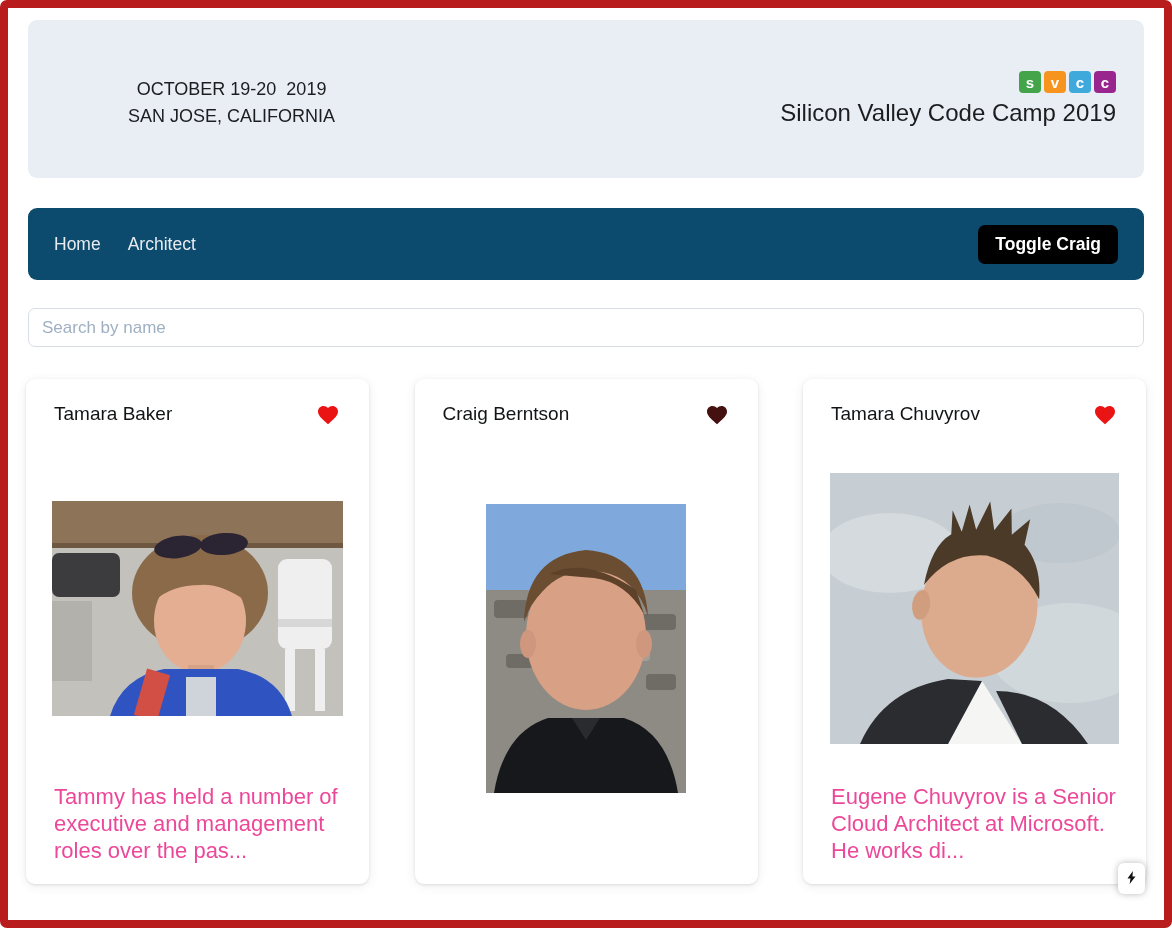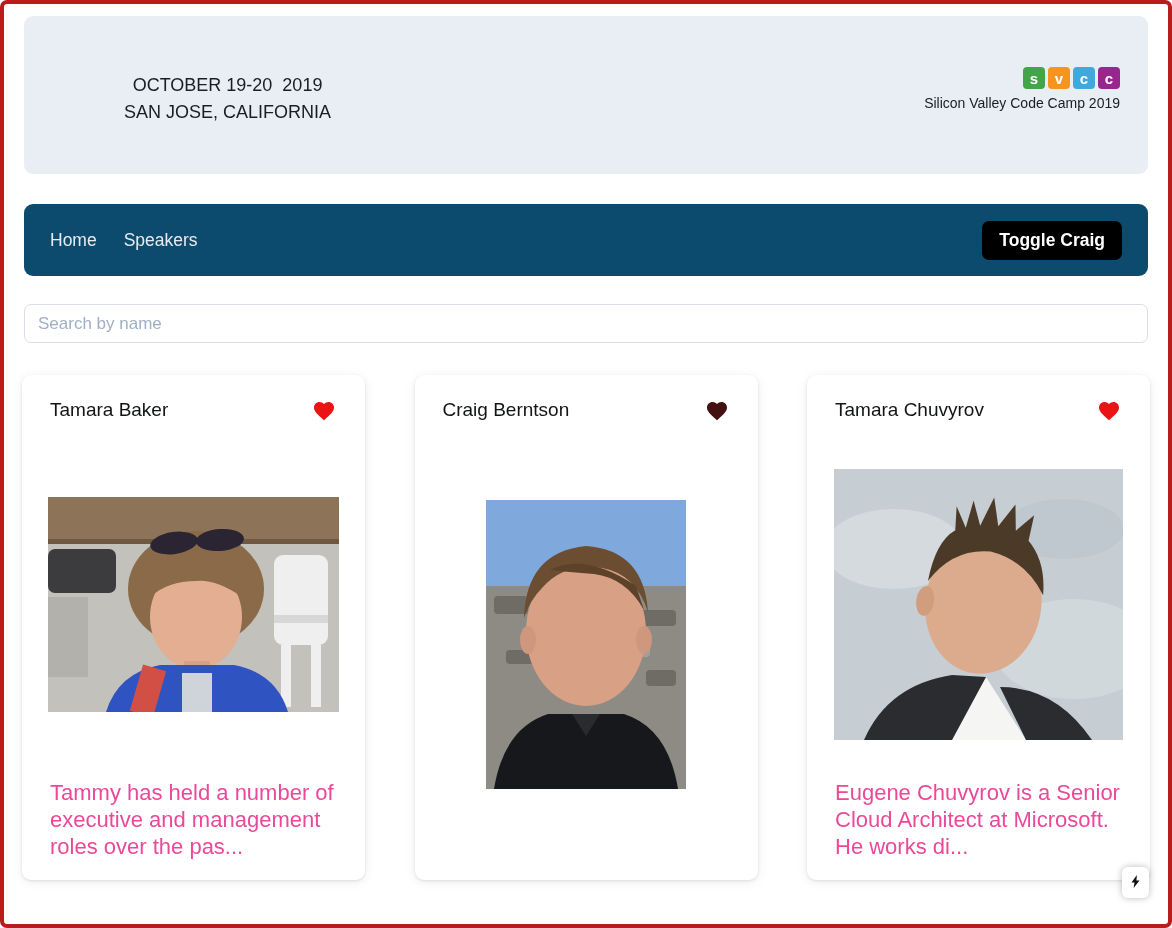--- a/index.html
+++ b/index.html
@@ -3,21 +3,21 @@
 <meta charset="utf-8">
 <style>
   * { margin:0; padding:0; box-sizing:border-box; }
   html,body { background:#fff; }
   body {
     width:1172px; height:928px;
     font-family:"Liberation Sans", sans-serif;
   }
   .frame {
     width:1172px; height:928px;
-    border:4px solid #b91c1c;
+    border:8px solid #b91c1c;
     border-radius:7px;
     background:#fff;
     position:relative;
     overflow:hidden;
   }
 
   
   .hero {
     margin:12px 20px 0;
     height:158px;
@@ -36,21 +36,21 @@
     position:absolute; top:51px; right:28px;
     text-align:right;
   }
   .logo-row { display:inline-flex; gap:3px; }
   .logo-block {
     width:22px; height:22px; border-radius:4px;
     color:#fff; font-weight:700; font-size:15px;
     display:flex; align-items:center; justify-content:center;
     line-height:1;
   }
-  .hero-title { margin-top:6px; font-size:14px; color:#1b1d20; }
+  .hero-title { margin-top:6px; font-size:24px; color:#1b1d20; }
 
   
   .navbar {
     margin:30px 20px 0;
     height:72px;
     background:#2e3947;
     border-radius:9px;
     display:flex; align-items:center;
     padding:0 26px;
   }
@@ -134,21 +134,21 @@
         <span class="logo-block" style="background-color: rgb(247, 148, 30);">v</span>
         <span class="logo-block" style="background-color: rgb(63, 169, 220);">c</span>
         <span class="logo-block" style="background-color: rgb(153, 38, 143);">c</span>
       </div>
       <div class="hero-title">Silicon Valley Code Camp 2019</div>
     </div>
   </div>
 
   <nav class="navbar" style="background-color: #0c4a6e;">
     <a class="nav-link">Home</a>
-    <a class="nav-link">Speakers</a>
+    <a class="nav-link">Architect</a>
     <button class="toggle-btn">Toggle Craig</button>
   </nav>
 
   <div class="search-wrap">
     <input class="search-input" type="text" placeholder="Search by name" style="">
   </div>
 
   <div class="cards">
 
     <div class="card">

